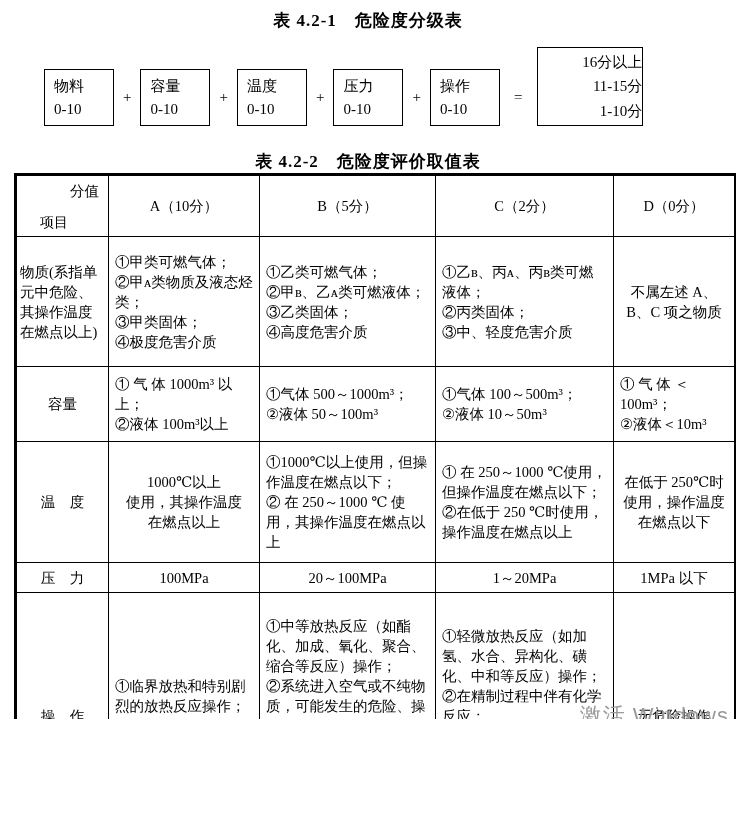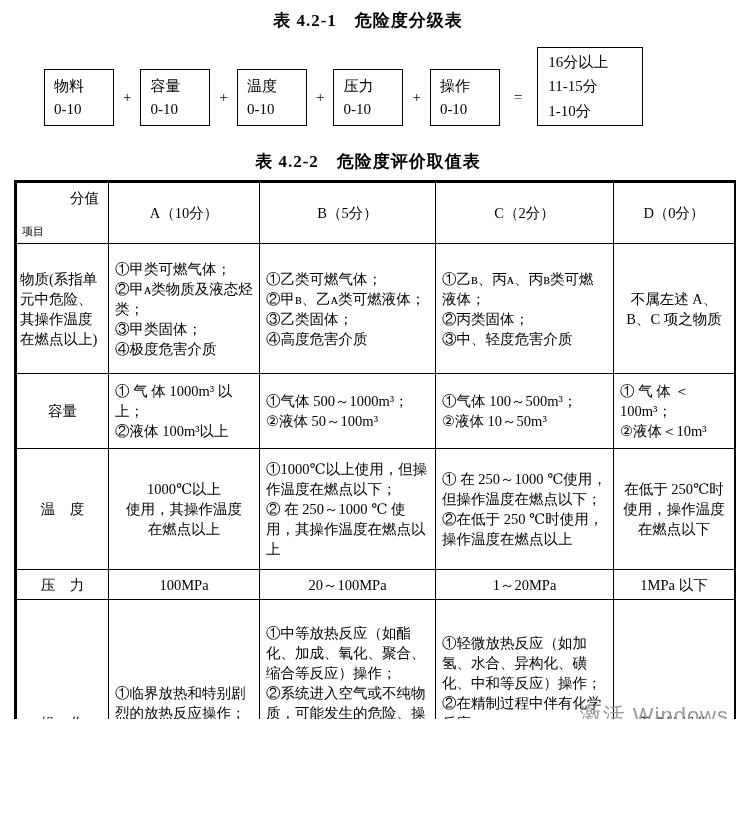--- a/index.html
+++ b/index.html
@@ -11,21 +11,21 @@
     font-family:"Liberation Serif","DejaVu Serif",serif;
     color:#000;
   }
   .doc-title{
     text-align:center;
     font-size:17px;
     font-weight:bold;
     letter-spacing:1px;
   }
   .title-1{padding-top:9px;}
-  .title-2{margin-top:24px;margin-bottom:7px;}
+  .title-2{margin-top:24px;}
 
   
   .formula{
     display:flex;
     align-items:flex-end;
     margin:14px 0 0 44px;
     height:80px;
   }
   .fbox{
     width:70px;height:57px;
@@ -39,21 +39,21 @@
     font-size:15px;
     margin:0 9px 20px 9px;
   }
   .op-eq{margin:0 15px 20px 14px;}
   .rbox{
     width:106px;height:79px;
     border:1.5px solid #000;
     box-sizing:border-box;
     display:flex;flex-direction:column;justify-content:center;
     padding-left:10px;
-    font-size:15px;line-height:1.62;
+    font-size:15px;line-height:1.62;text-align:right;
   }
 
   
   table.val{
     margin-left:14px;
     width:720px;
     border-collapse:collapse;
     table-layout:fixed;
     border:3px solid #000;
     margin-top:0;
@@ -66,21 +66,21 @@
     white-space:pre-line;
     padding:2px 6px;
     box-sizing:border-box;
     overflow:hidden;
   }
   td.c{text-align:center;}
   td.l{text-align:left;}
   tr.hdr td{height:49px;text-align:center;padding:0;}
   td.corner{position:relative;padding:0;font-family:Liberation Serif, serif;}
   .corner-top{position:absolute;top:5px;right:9px;font-size:14.5px;}
-  .corner-bottom{position:absolute;bottom:4px;left:5px;font-size:11px;}
+  .corner-bottom{position:absolute;bottom:4px;left:23px;font-size:14px;}
 
   .watermark{
     position:absolute;
     right:7px;bottom:-12px;
     font-size:22px;
     color:#9a9a9a;
     font-family:"Liberation Sans","DejaVu Sans",sans-serif;
     letter-spacing:1px;
     pointer-events:none;
   }

